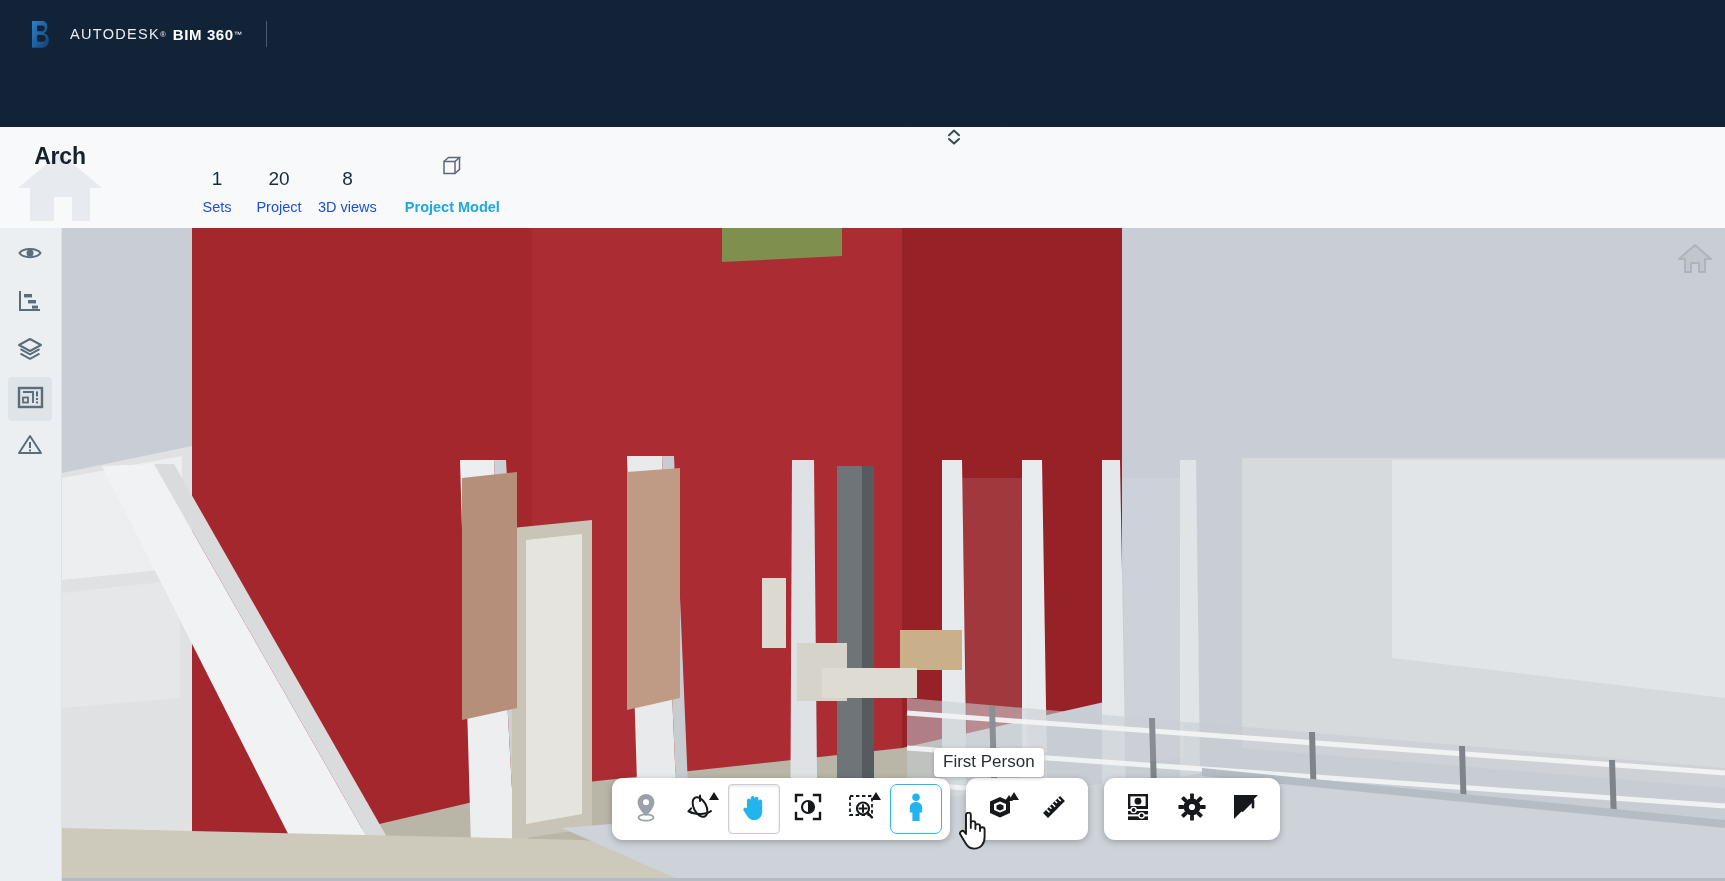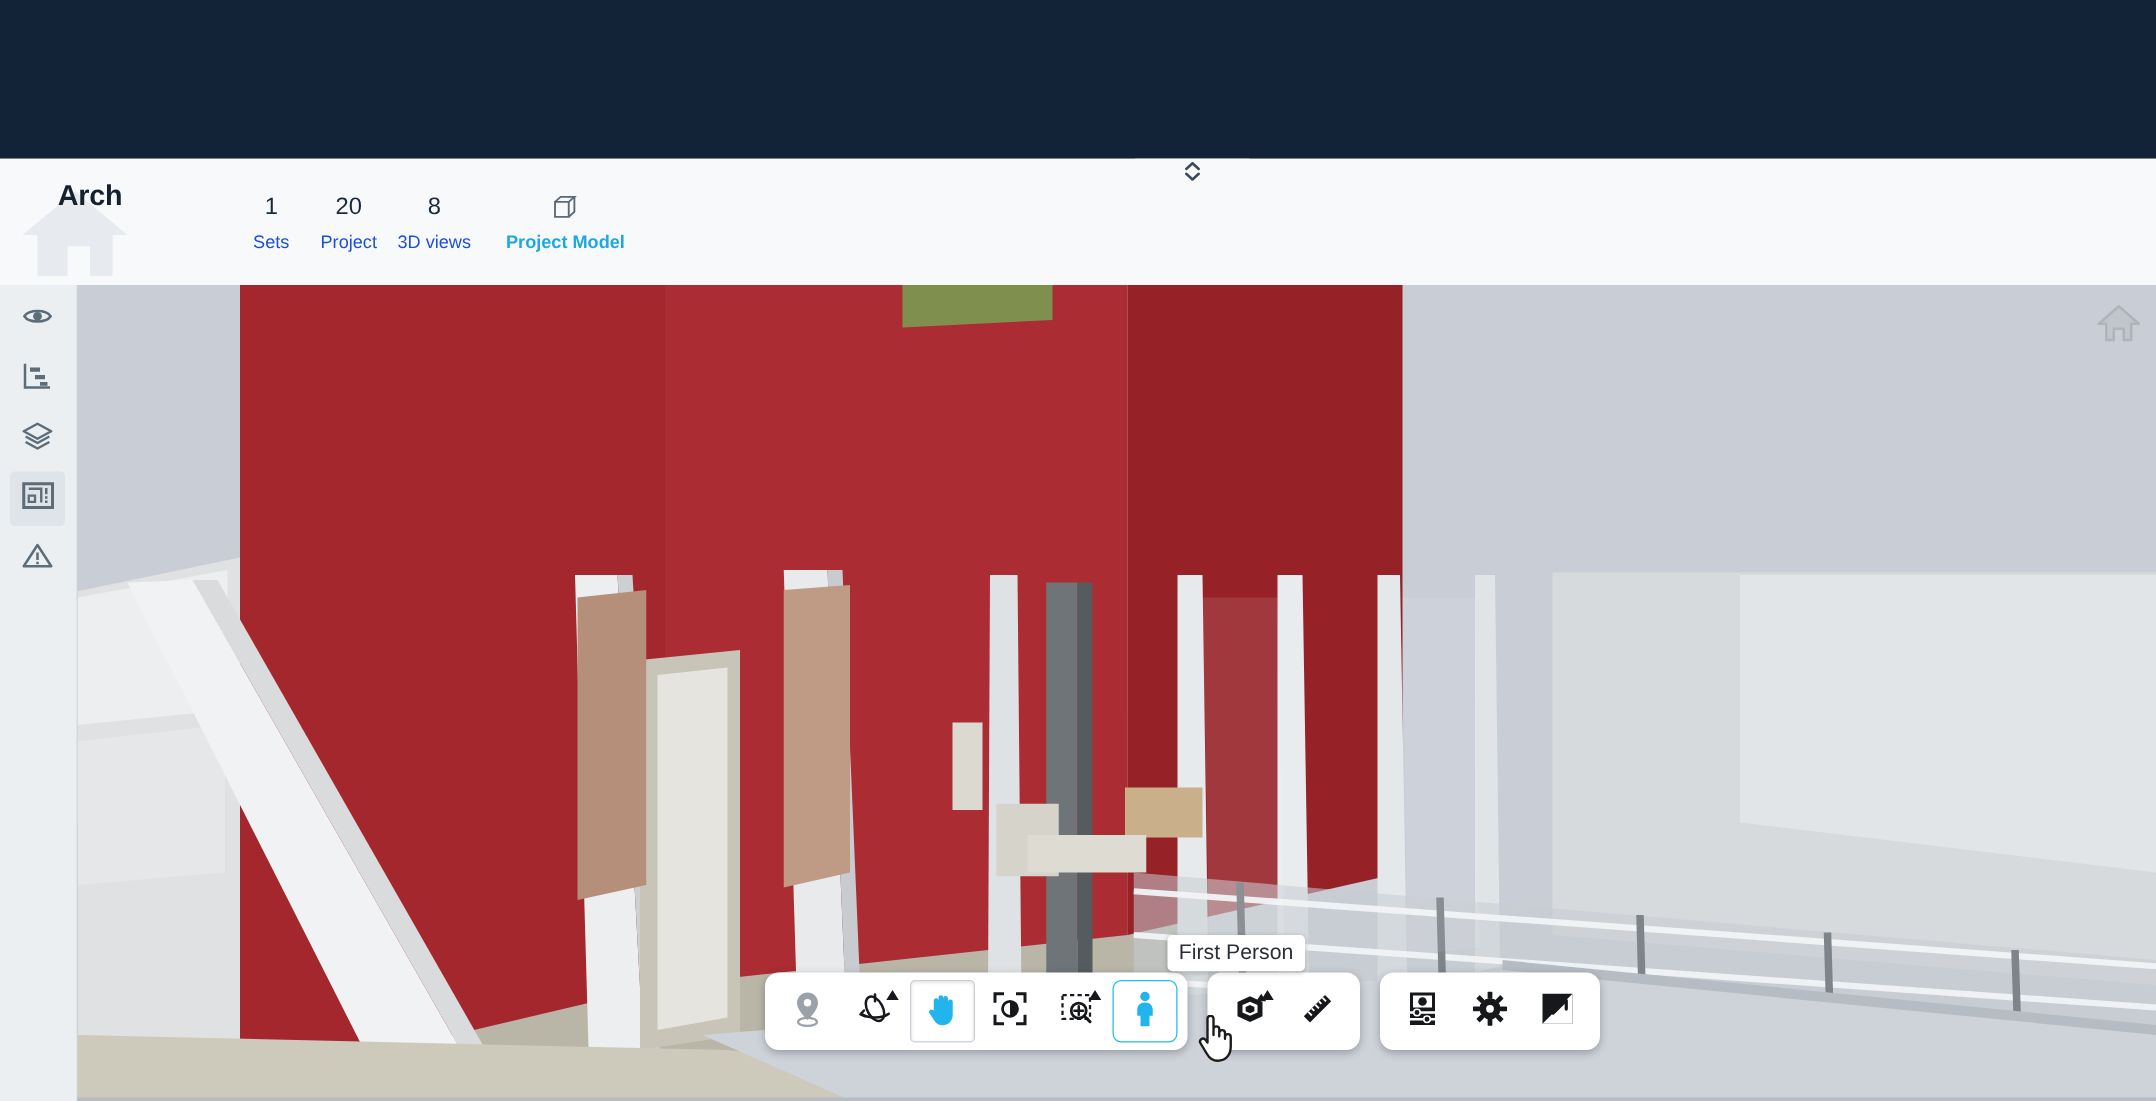--- a/index.html
+++ b/index.html
@@ -66,21 +66,21 @@
   }
   .arch-badge {
     position: absolute; left: 16px; top: 8px;
     width: 88px; height: 86px;
   }
   .arch-house {
     position: absolute; left: 0; top: 16px;
     width: 88px; height: 70px;
   }
   .arch-label {
-    position: absolute; left: 12px; top: 8px; width: 88px;
+    position: absolute; left: 0; top: 8px; width: 88px;
     text-align: center;
     font-size: 23px; font-weight: bold; color: #16212e;
     letter-spacing: -0.2px;
   }
   .tabs {
     position: absolute; left: 186px; top: 26px;
     display: flex; align-items: flex-end; gap: 0px;
   }
   .tab {
     display: flex; flex-direction: column; align-items: center;
@@ -206,20 +206,41 @@
     position: absolute; left: 62px; bottom: 0; width: 1663px; height: 3px;
     background: #b6bcc3; z-index: 11;
   }
 </style>
 </head>
 <body>
 
 <div id="app">
 
   <div class="topnav">
+    <div class="brand-row">
+      <span class="logo-b">
+        <svg width="27" height="29" viewBox="0 0 27 29">
+          <defs>
+            <linearGradient id="bg1" x1="0" y1="0" x2="1" y2="1">
+              <stop offset="0%" stop-color="#2f7fc4"></stop>
+              <stop offset="55%" stop-color="#1d5f9e"></stop>
+              <stop offset="100%" stop-color="#123f6e"></stop>
+            </linearGradient>
+          </defs>
+          <path d="M2 1 h12 a7.2 7.2 0 0 1 0 12.2 a7.6 7.6 0 0 1 -1.4 14.6 H2 Z" fill="url(#bg1)"></path>
+          <path d="M7.2 5.4 h5.4 a3 3 0 0 1 0 5.8 H7.2 Z
+                   M7.2 15.1 h6.1 a3.4 3.4 0 0 1 0 6.6 H7.2 Z" fill="#122338"></path>
+        </svg>
+      </span>
+      <span class="brand-autodesk">AUTODESK</span>
+      <span class="brand-sup" style="color:#e9edf2;">®</span>
+      <span class="brand-bim">BIM 360</span>
+      <span class="brand-sup" style="color:#ffffff;">™</span>
+      <span class="brand-divider"></span>
+    </div>
 
   </div>
 
   <div class="subheader">
 
     <div class="arch-badge">
       <span class="arch-house">
         <svg width="88" height="70" viewBox="0 0 88 70">
           <path d="M44 2 L86 37 H74 V70 H56 V46 H38 V70 H14 V37 H2 Z" fill="#e7eaee"></path>
         </svg>
@@ -237,21 +258,21 @@
       <div class="tab">
         <span class="tnum">20</span>
         <span class="tlabel">Project</span>
       </div>
 
       <div class="tab">
         <span class="tnum">8</span>
         <span class="tlabel">3D views</span>
       </div>
 
-      <div class="tab active" style="margin-left:12px;">
+      <div class="tab active" style="margin-left:12px;gap:13px;">
         <span class="ticon">
           <svg width="22" height="22" viewBox="0 0 22 22">
             <path d="M3 6.5 L14 6.5 L14 18.5 L3 18.5 Z" fill="none" stroke="#5c6a77" stroke-width="1.5"></path>
             <path d="M3 6.5 L7.5 2.5 L18.5 2.5 L14 6.5" fill="none" stroke="#5c6a77" stroke-width="1.5"></path>
             <path d="M18.5 2.5 L18.5 14.4 L14 18.5" fill="none" stroke="#5c6a77" stroke-width="1.5"></path>
           </svg>
         </span>
         <span class="tlabel">Project Model</span>
       </div>
 

